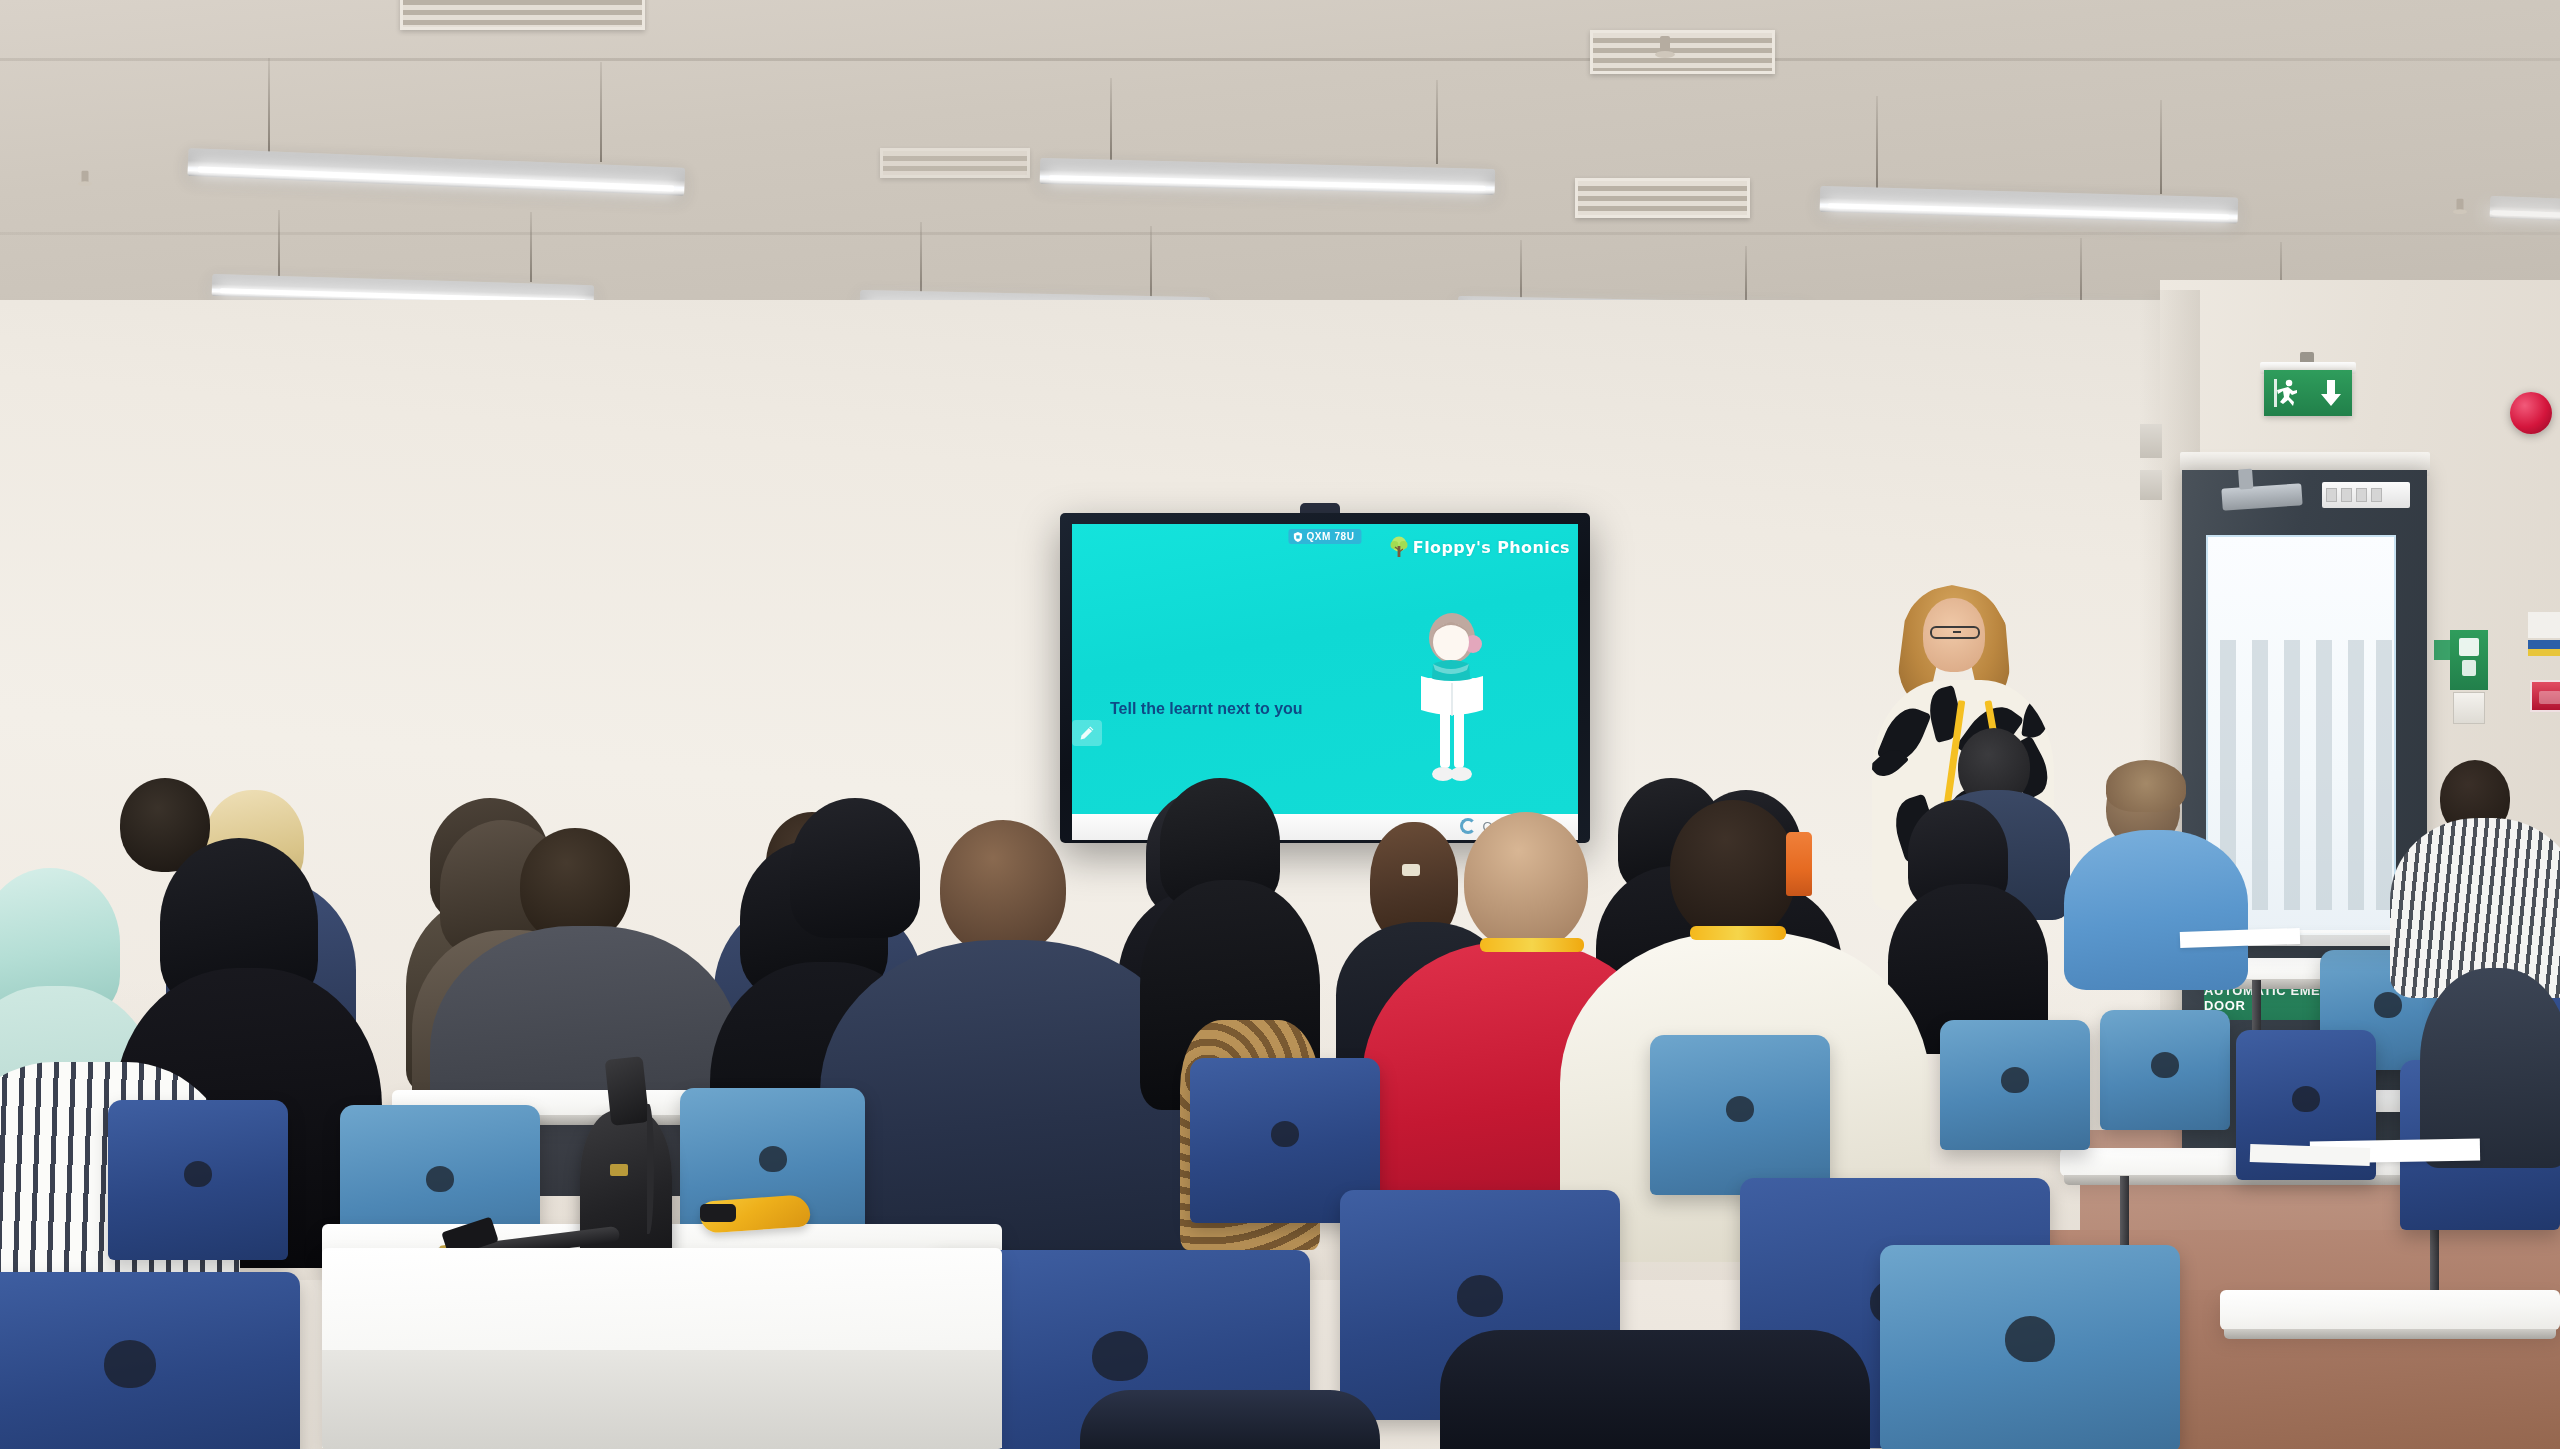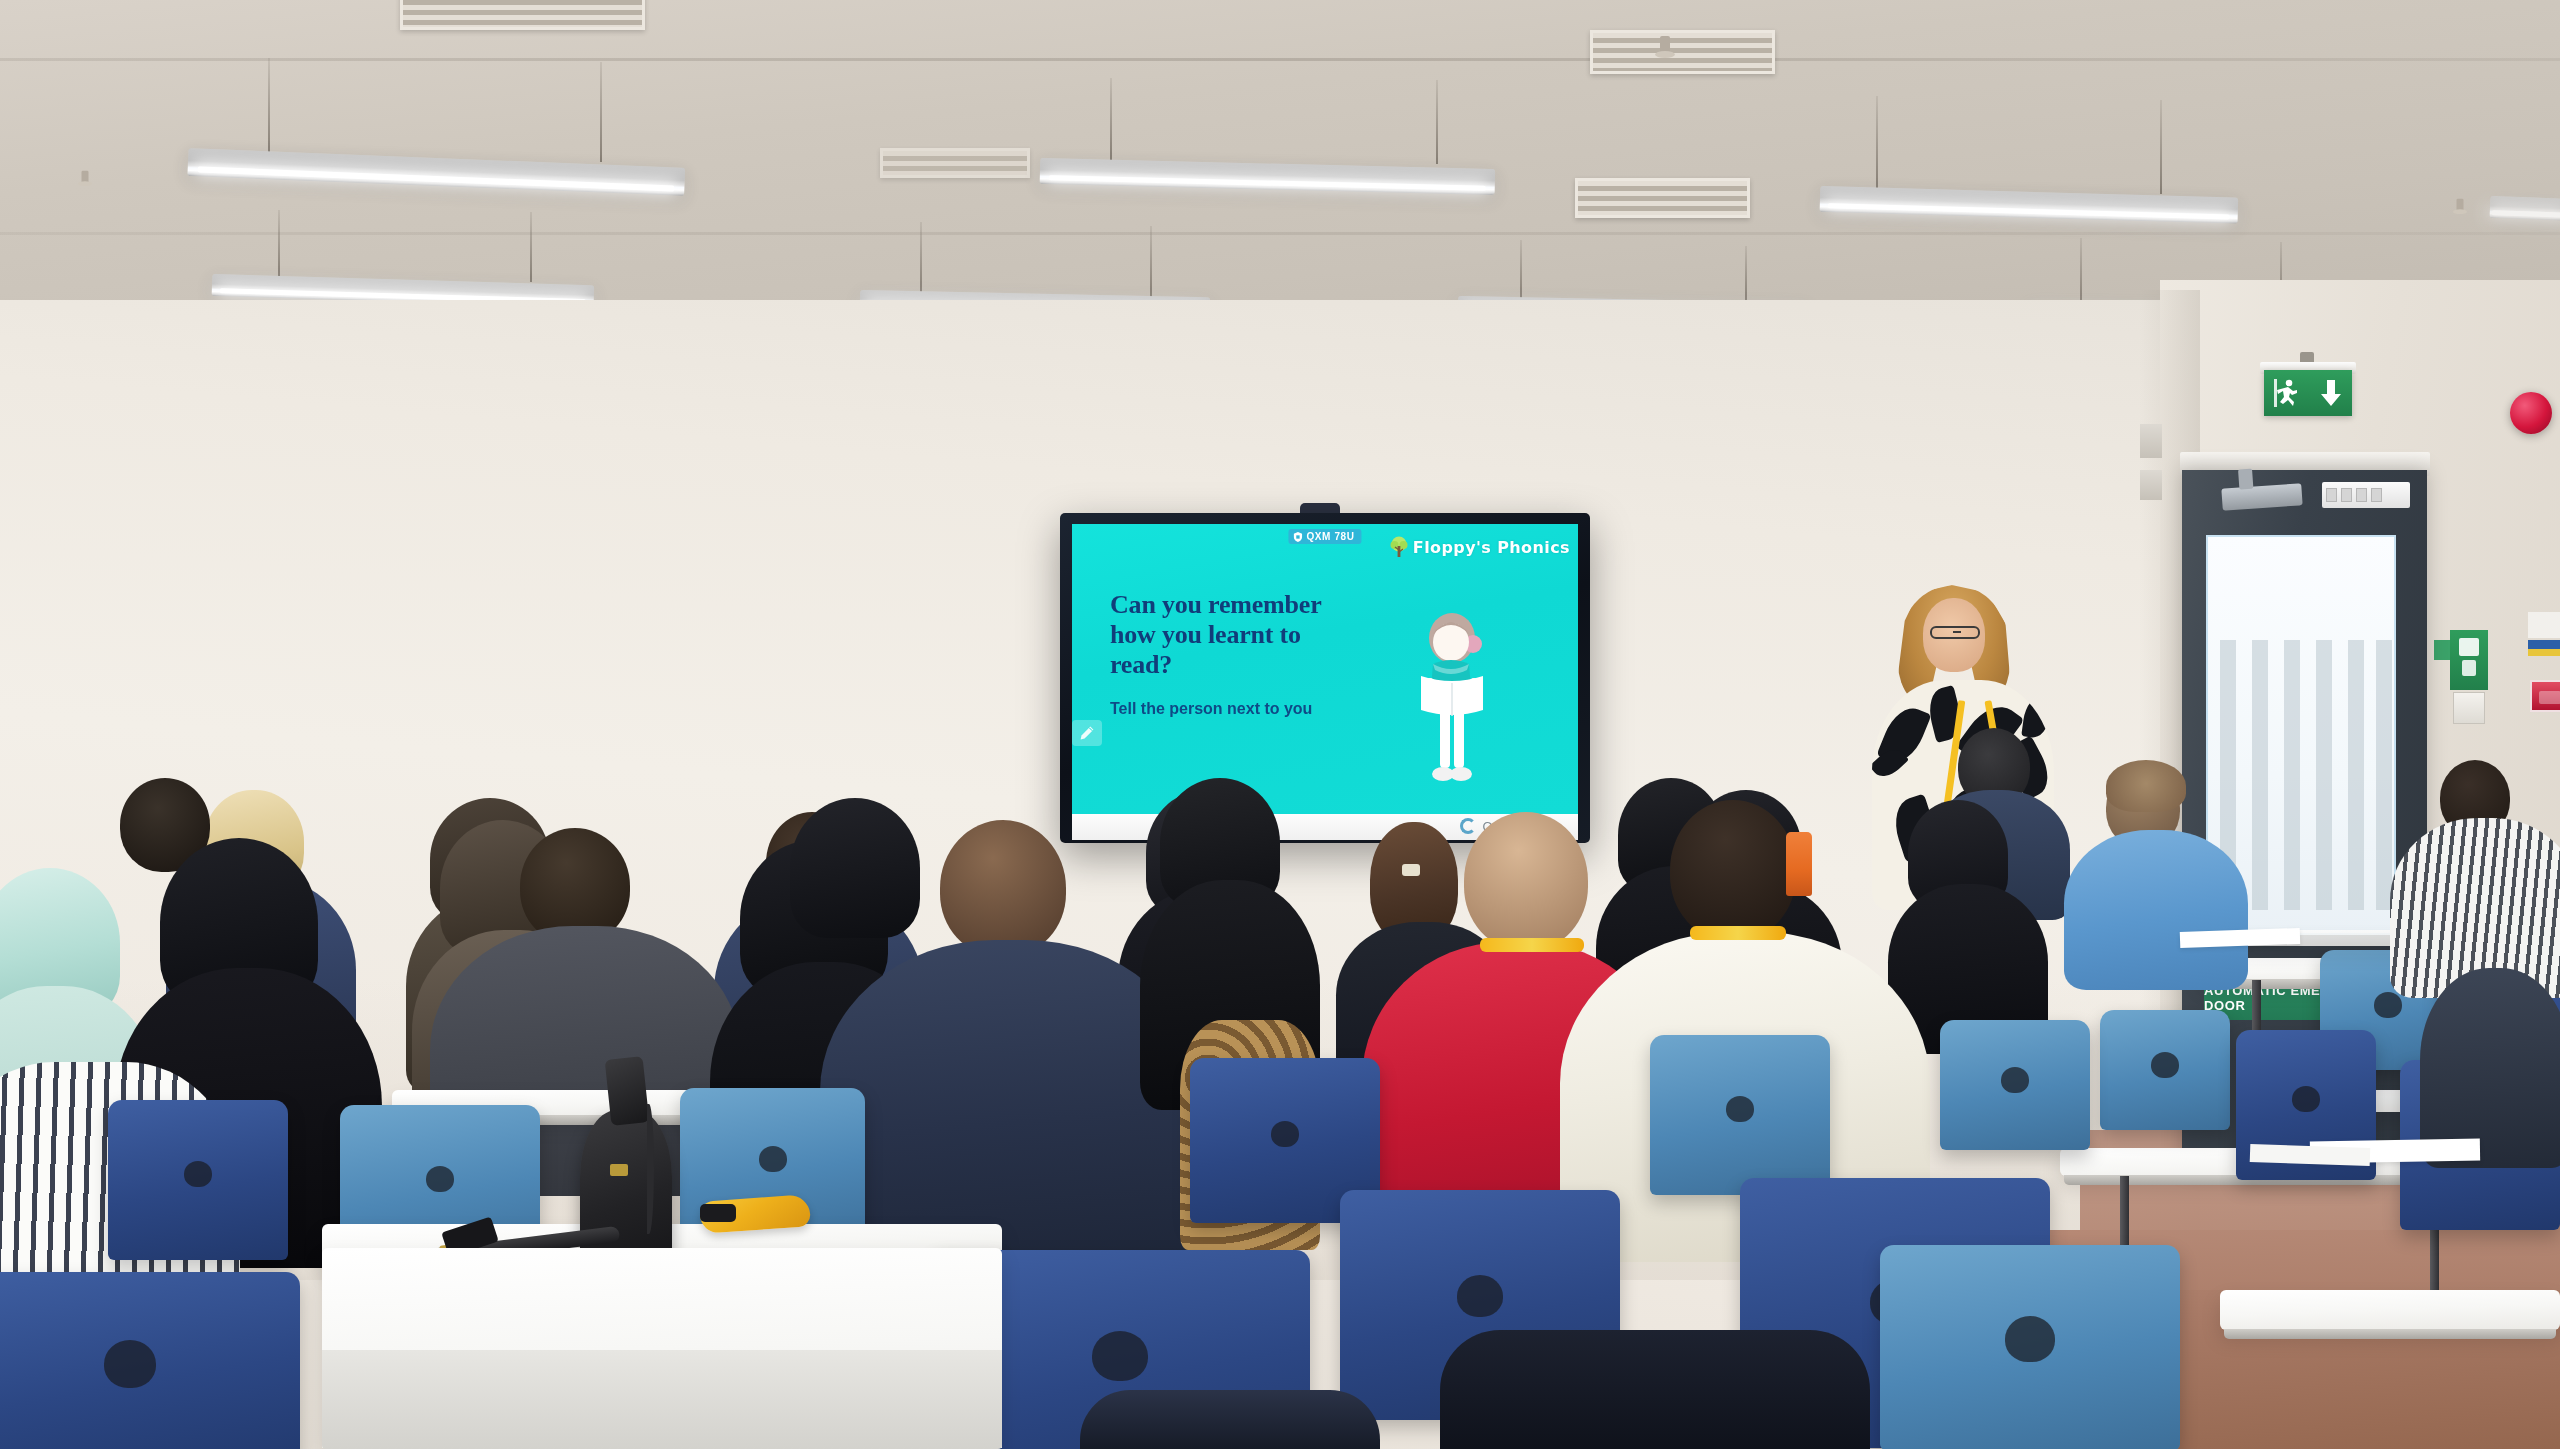--- a/index.html
+++ b/index.html
@@ -434,22 +434,21 @@
         <svg width="20" height="22" viewBox="0 0 20 22">
           <circle cx="10" cy="8" r="7.5" fill="#b7e86a"></circle>
           <circle cx="5.5" cy="9" r="4" fill="#a2dc52"></circle>
           <circle cx="14.5" cy="9" r="4" fill="#a2dc52"></circle>
           <rect x="8.6" y="10" width="2.8" height="11" fill="#7a5a3b"></rect>
           <path d="M10 14 L6 11 M10 16 L14 13" stroke="#7a5a3b" stroke-width="1.4" fill="none"></path>
         </svg>
         <span class="phonics-text">Floppy's Phonics</span>
       </div>
 
-      <div class="slide-heading">Can you remember how you learnt to read?</div>
-      <div class="slide-sub">Tell the person next to you</div>
+      <div class="slide-sub">Tell the learnt next to you</div>
 
       <div class="annot-tool">
         <svg width="14" height="14" viewBox="0 0 14 14">
           <path d="M10.3 0.6 L13.4 3.7 L4.6 12.5 L0.6 13.4 L1.5 9.4 Z" fill="#ffffff" opacity=".9"></path>
           <path d="M9.2 1.7 L12.3 4.8" stroke="#12dcd6" stroke-width="1" fill="none"></path>
         </svg>
       </div>
 
       <svg class="girl" viewBox="0 0 90 190">
 

